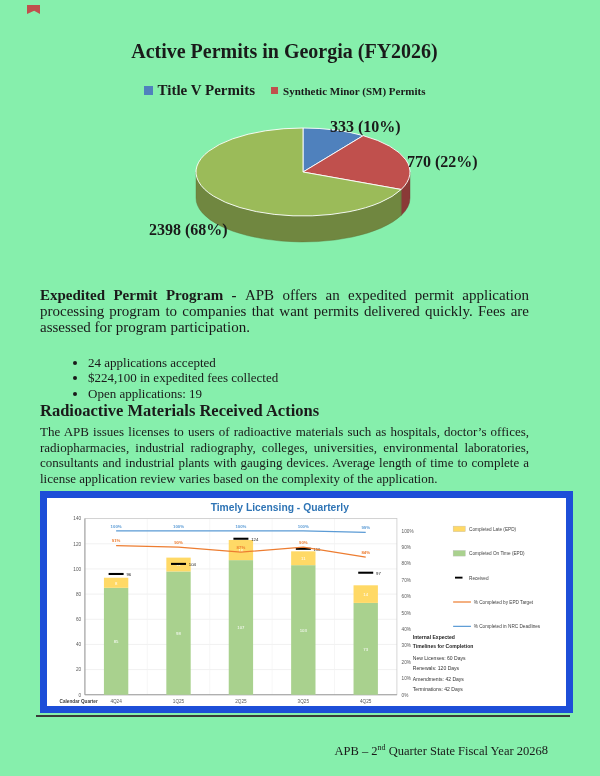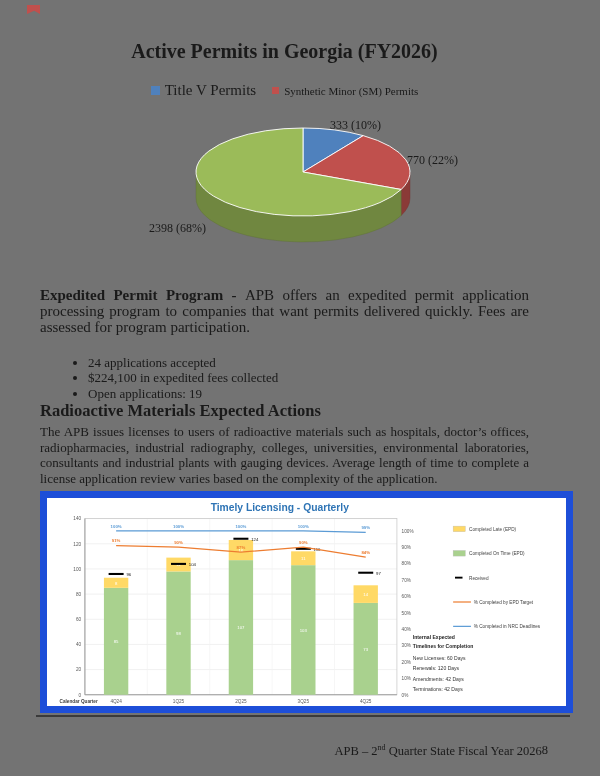--- a/index.html
+++ b/index.html
@@ -1,31 +1,31 @@
 <!DOCTYPE html>
 <html><head>
 <meta charset="utf-8">
 <style>
   html,body { margin:0; padding:0; background:#ffffff; }
   .page {
-    position:relative; width:600px; height:776px; background:#737373;
+    position:relative; width:600px; height:776px; background:#86efac;
     font-family:"Liberation Serif", serif; color:#1a1a1a; overflow:hidden;
   }
   .corner-mark { position:absolute; left:27px; top:5px; width:13px; height:9px;
     clip-path:polygon(0 0,100% 0,100% 100%,55% 65%,0 100%); }
   h1.title { position:absolute; left:40px; top:40px; width:489px; margin:0;
     text-align:center; font-size:20px; font-weight:700; }
   .pie-legend { position:absolute; left:40px; top:82px; width:489px;
     display:flex; justify-content:center; align-items:center; gap:16px; }
-  .pl-item { display:flex; align-items:center; gap:5px; font-weight:400; font-size:11px; white-space:nowrap; }
+  .pl-item { display:flex; align-items:center; gap:5px; font-weight:700; font-size:11px; white-space:nowrap; }
   .pl-item.big { font-size:15px; }
   .sw { width:7px; height:7px; flex:none; }
   .pl-item.big .sw { width:9px; height:9px; }
   #pie-svg { position:absolute; left:150px; top:112px; width:320px; height:150px; }
-  .pie-label { position:absolute; font-weight:400; font-size:12px; white-space:nowrap; }
+  .pie-label { position:absolute; font-weight:700; font-size:16px; white-space:nowrap; }
   #pl-0 { left:330px; top:118px; }
   #pl-1 { left:407px; top:153px; }
   #pl-2 { left:149px; top:221px; }
   .para1 { position:absolute; left:40px; top:287px; width:489px; margin:0;
     font-size:15px; line-height:16px; text-align:justify; }
   .sfy { position:absolute; left:40px; top:330px; font-size:13px; }
   ul.sfy-list { position:absolute; left:40px; top:345px; margin:10px; padding-left:38px;
     font-size:13px; line-height:15.3px; }
   ul.sfy-list li { margin:0; }
   h2.rad { position:absolute; left:40px; top:401px; margin:0; font-size:16.5px; font-weight:700; }
@@ -81,21 +81,21 @@
   <div class="pie-label" id="pl-2">2398 (68%)</div>
 
   <p class="para1"><b>Expedited Permit Program - </b><span>APB offers an expedited permit application processing program to companies that want permits delivered quickly. Fees are assessed for program participation.</span></p>
 
   <ul class="sfy-list">
     <li>24 applications accepted</li>
     <li>$224,100 in expedited fees collected</li>
     <li>Open applications: 19</li>
   </ul>
 
-  <h2 class="rad">Radioactive Materials Expected Actions</h2>
+  <h2 class="rad">Radioactive Materials Received Actions</h2>
   <p class="para2">The APB issues licenses to users of radioactive materials such as hospitals, doctor’s offices, radiopharmacies, industrial radiography, colleges, universities, environmental laboratories, consultants and industrial plants with gauging devices. Average length of time to complete a license application review varies based on the complexity of the application.</p>
 
   <div class="chart-frame">
     <svg id="timely-svg" viewBox="0 0 533 222">
         <line x1="30" y1="183.14285714285714" x2="363" y2="183.14285714285714" stroke="#e9e9e9" stroke-width="0.7"></line>
         <line x1="30" y1="156.28571428571428" x2="363" y2="156.28571428571428" stroke="#e9e9e9" stroke-width="0.7"></line>
         <line x1="30" y1="129.42857142857144" x2="363" y2="129.42857142857144" stroke="#e9e9e9" stroke-width="0.7"></line>
         <line x1="30" y1="102.57142857142858" x2="363" y2="102.57142857142858" stroke="#e9e9e9" stroke-width="0.7"></line>
         <line x1="30" y1="75.71428571428572" x2="363" y2="75.71428571428572" stroke="#e9e9e9" stroke-width="0.7"></line>
         <line x1="30" y1="48.85714285714286" x2="363" y2="48.85714285714286" stroke="#e9e9e9" stroke-width="0.7"></line>

